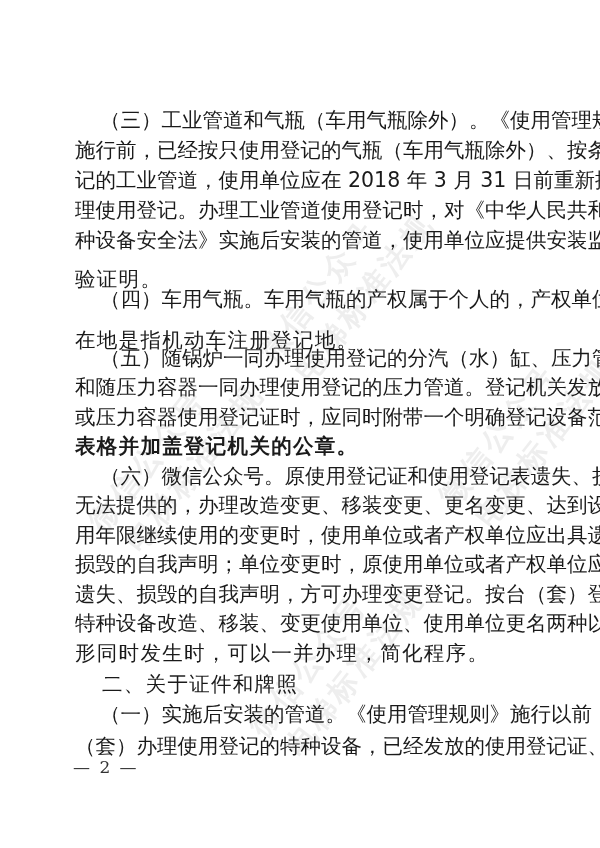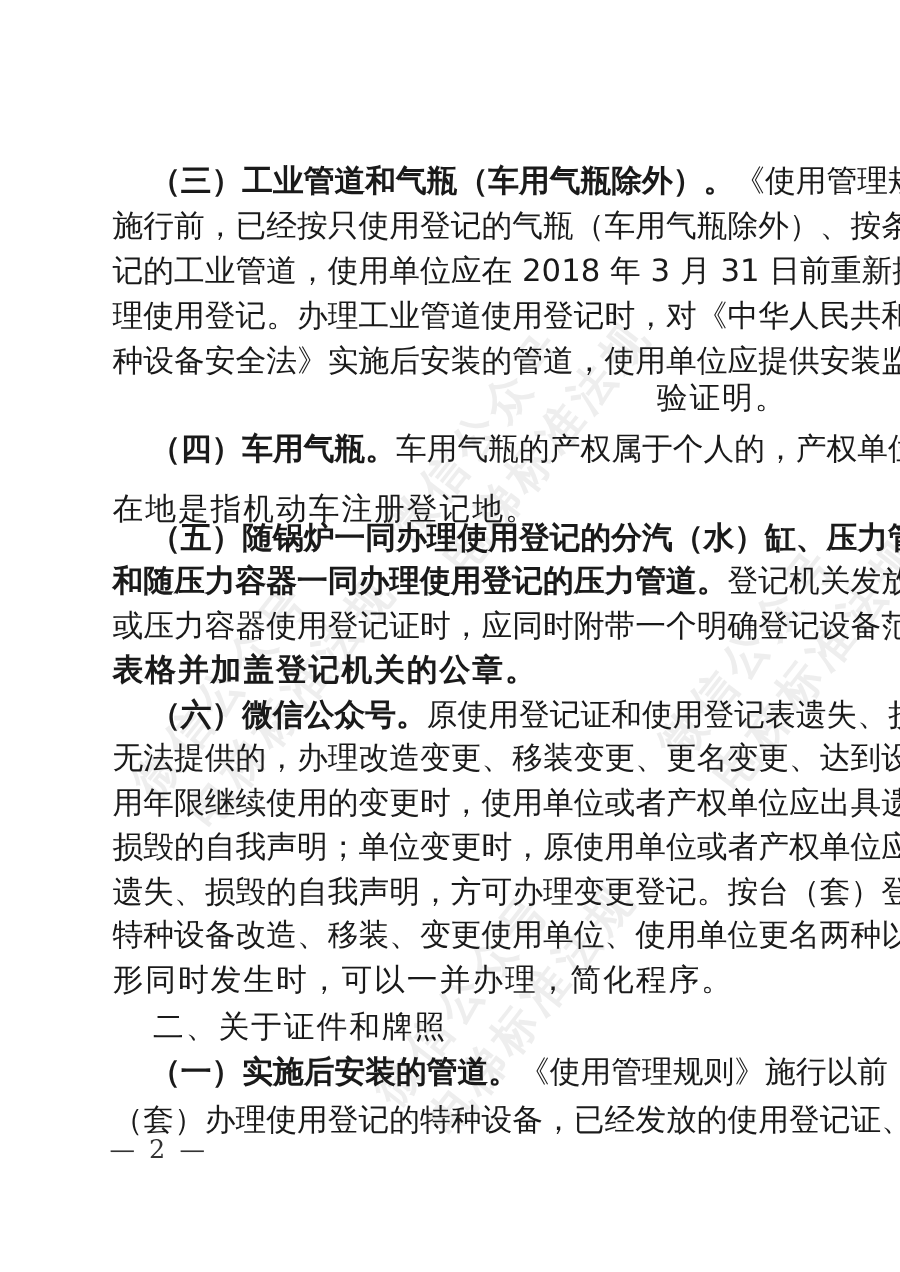--- a/index.html
+++ b/index.html
@@ -3,21 +3,21 @@
 <meta charset="utf-8">
 <style>
   html, body { margin: 0; padding: 0; background: #ffffff; }
   body { width: 600px; height: 848px; position: relative; overflow: hidden;
          font-family: "DejaVu Sans", "Liberation Sans", sans-serif; color: #1a1a1a; }
   .page { position: absolute; left: 0; top: 0; width: 600px; height: 848px; background: #fff; }
   .line { position: absolute; left: 75px; width: 450px; height: 30px; line-height: 30px;
           font-size: 20.5px; white-space: nowrap; letter-spacing: 1.3px; }
   .line.indent { left: 100px; width: 425px; }
   .line.justify { text-align: justify; text-align-last: justify; letter-spacing: 0; }
-  .b { font-weight: bold; }
+  .b { font-weight: normal; }
   .pagenum { position: absolute; left: 73px; top: 757px; font-family: "DejaVu Serif", "Liberation Serif", serif;
              font-size: 17px; color: #333; letter-spacing: 2px; }
   .wm { position: absolute; color: rgba(120,120,120,0.13); font-size: 30px; font-weight: bold;
         transform-origin: left top; white-space: nowrap; letter-spacing: 4px; pointer-events: none; }
 </style>
 </head>
 <body>
 
 <div class="page">
 
@@ -36,21 +36,21 @@
   <div class="wm" style="left:240px;top:720px;transform:rotate(-52deg);">
     <div>微信公众号</div>
     <div style="margin-left:6px;">电梯标准法规</div>
   </div>
 
   <div class="line indent justify" style="top:105px;"><span class="b">（三）工业管道和气瓶（车用气瓶除外）。</span><span>《使用管理规则》</span></div>
   <div class="line justify" style="top:135px;"><span>施行前，已经按只使用登记的气瓶（车用气瓶除外）、按条使用登</span></div>
   <div class="line justify" style="top:165px;"><span>记的工业管道，使用单位应在 2018 年 3 月 31 日前重新按单位办</span></div>
   <div class="line justify" style="top:195px;"><span>理使用登记。办理工业管道使用登记时，对《中华人民共和国特</span></div>
   <div class="line justify" style="top:225px;"><span>种设备安全法》实施后安装的管道，使用单位应提供安装监督检</span></div>
-  <div class="line" style="top:250px;text-align:right;"><span>验证明。</span></div>
+  <div class="line" style="top:264px;"><span>验证明。</span></div>
 
   <div class="line indent justify" style="top:284px;"><span class="b">（四）车用气瓶。</span><span>车用气瓶的产权属于个人的，产权单位所</span></div>
   <div class="line" style="top:325px;font-family:Liberation Serif, serif;"><span>在地是指机动车注册登记地。</span></div>
 
   <div class="line indent justify" style="top:343px;"><span class="b">（五）随锅炉一同办理使用登记的分汽（水）缸、压力管道</span><span></span></div>
   <div class="line justify" style="top:372px;"><span class="b">和随压力容器一同办理使用登记的压力管道。</span><span>登记机关发放锅炉</span></div>
   <div class="line justify" style="top:402px;"><span>或压力容器使用登记证时，应同时附带一个明确登记设备范围的</span></div>
   <div class="line" style="top:431px;font-weight:bold;"><span>表格并加盖登记机关的公章。</span></div>
 
   <div class="line indent justify" style="top:461px;"><span class="b">（六）微信公众号。</span><span>原使用登记证和使用登记表遗失、损毁而</span></div>

